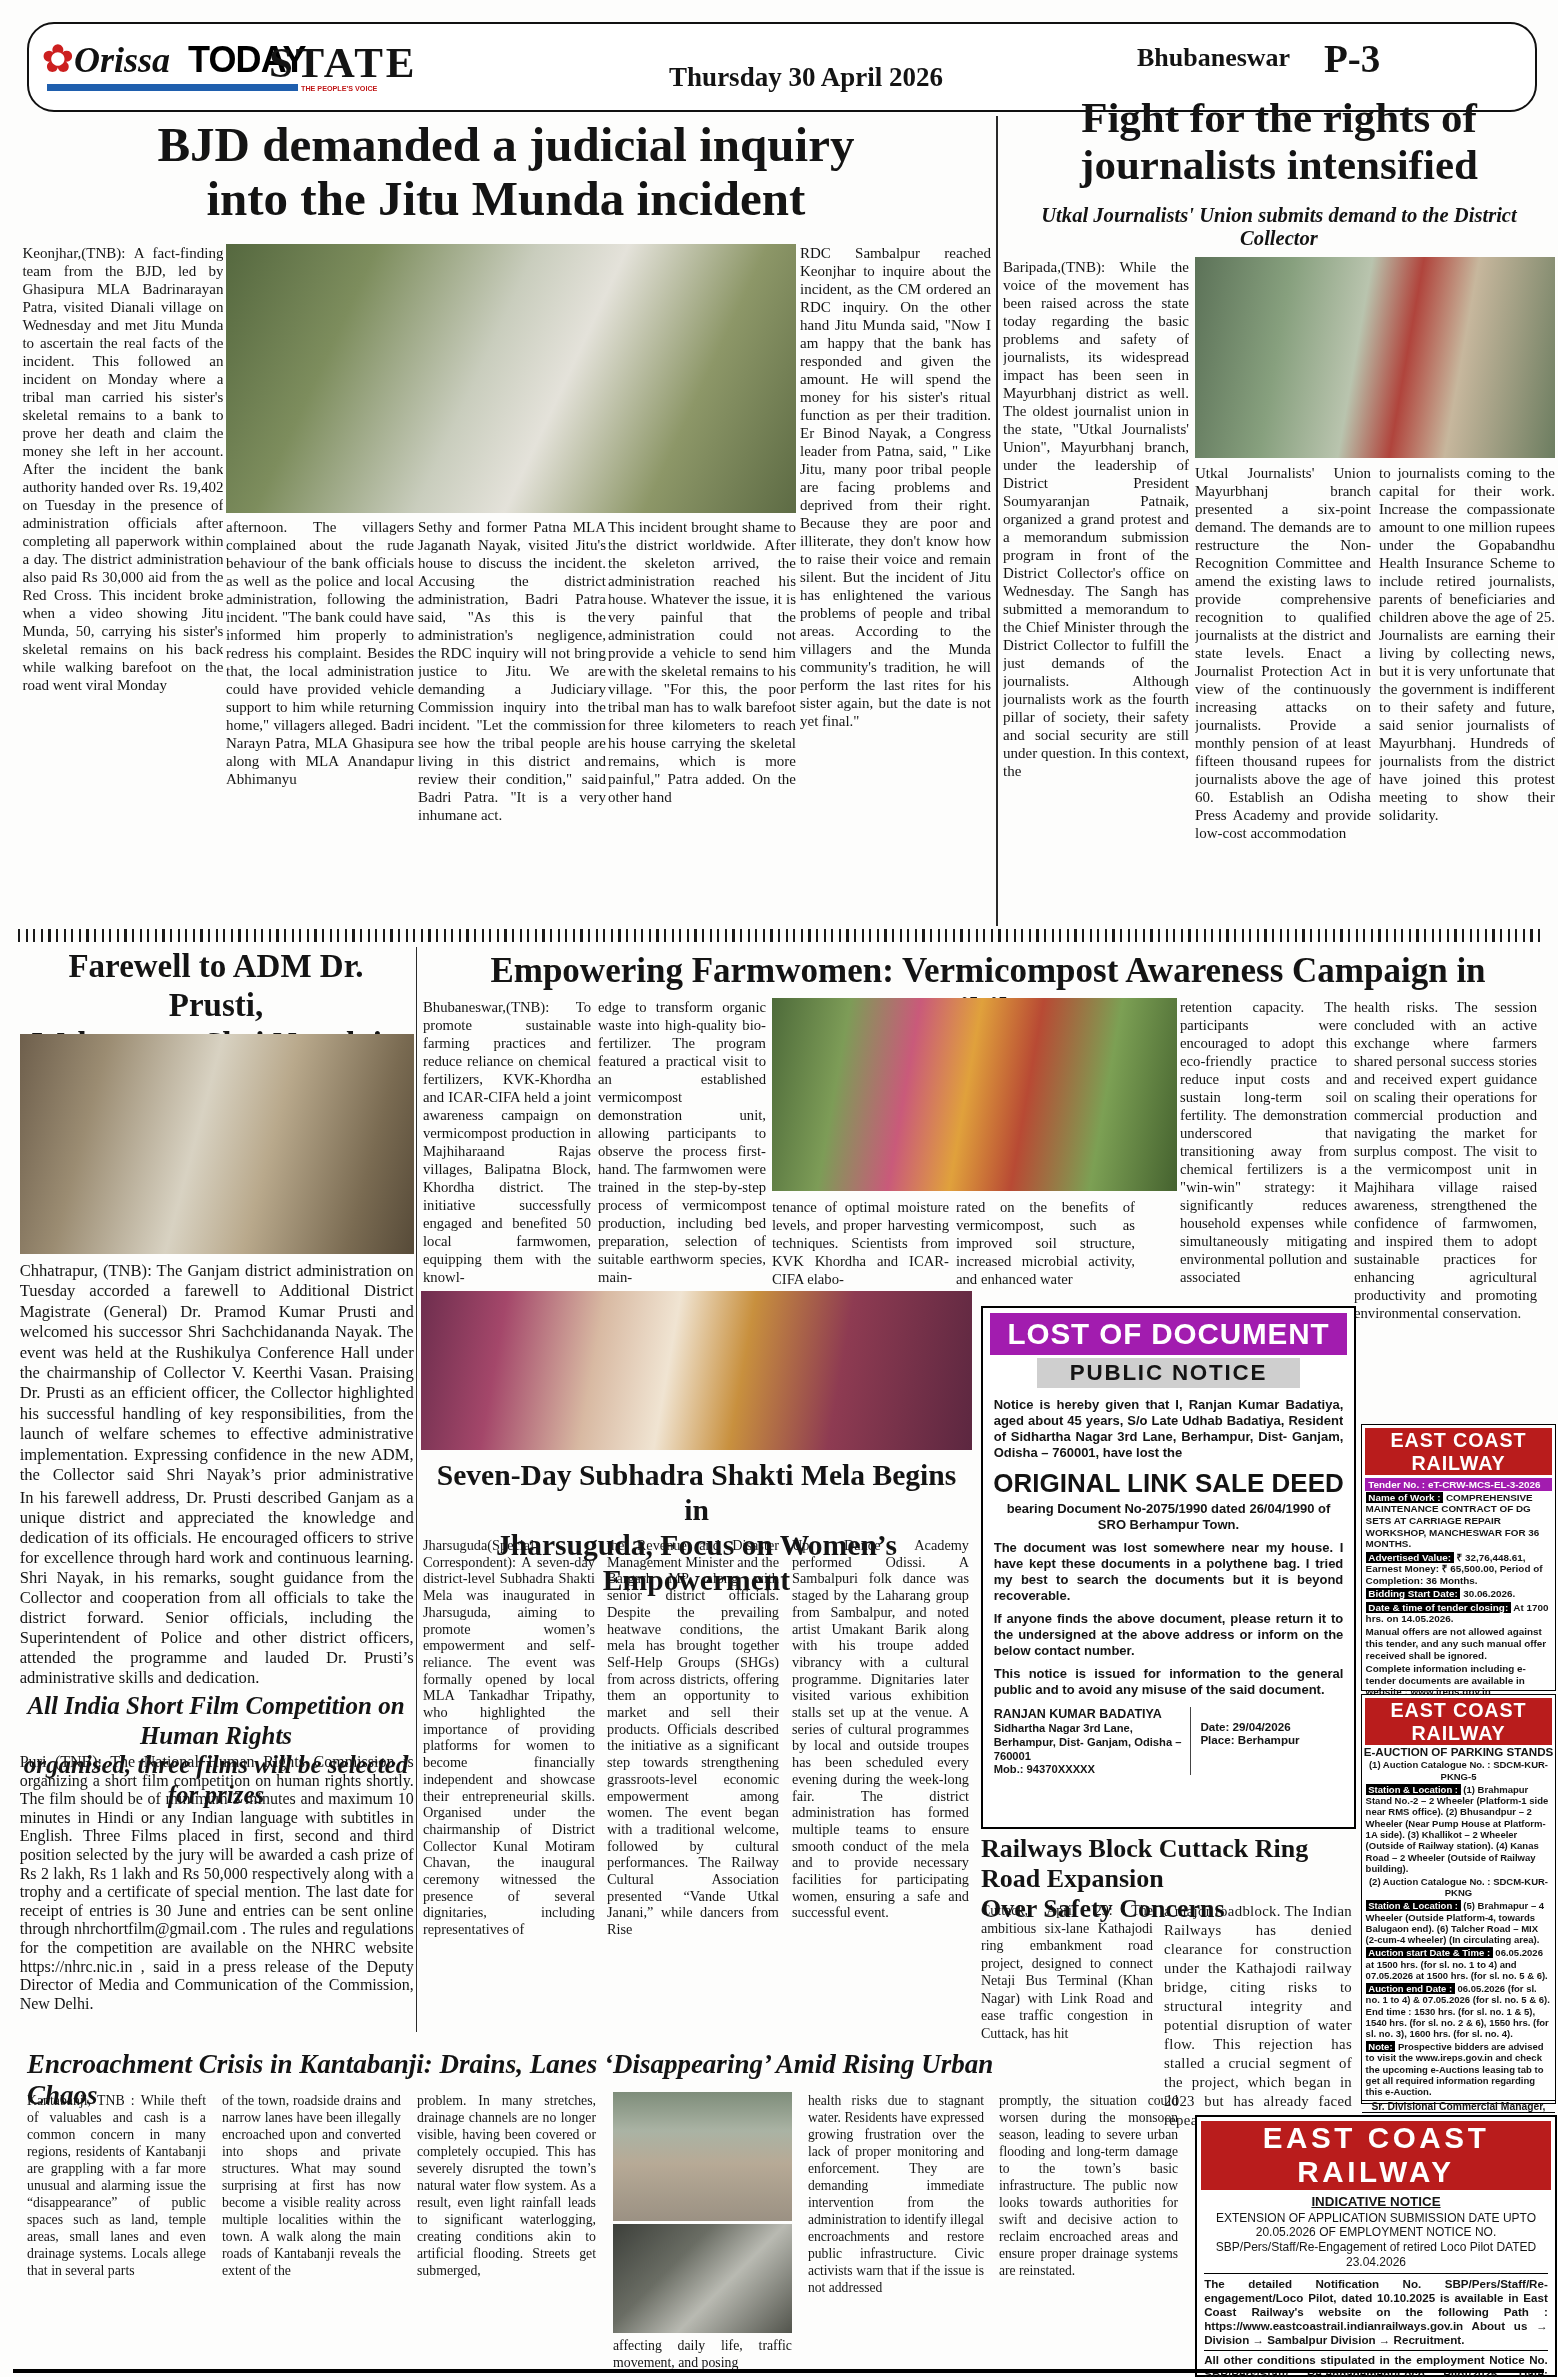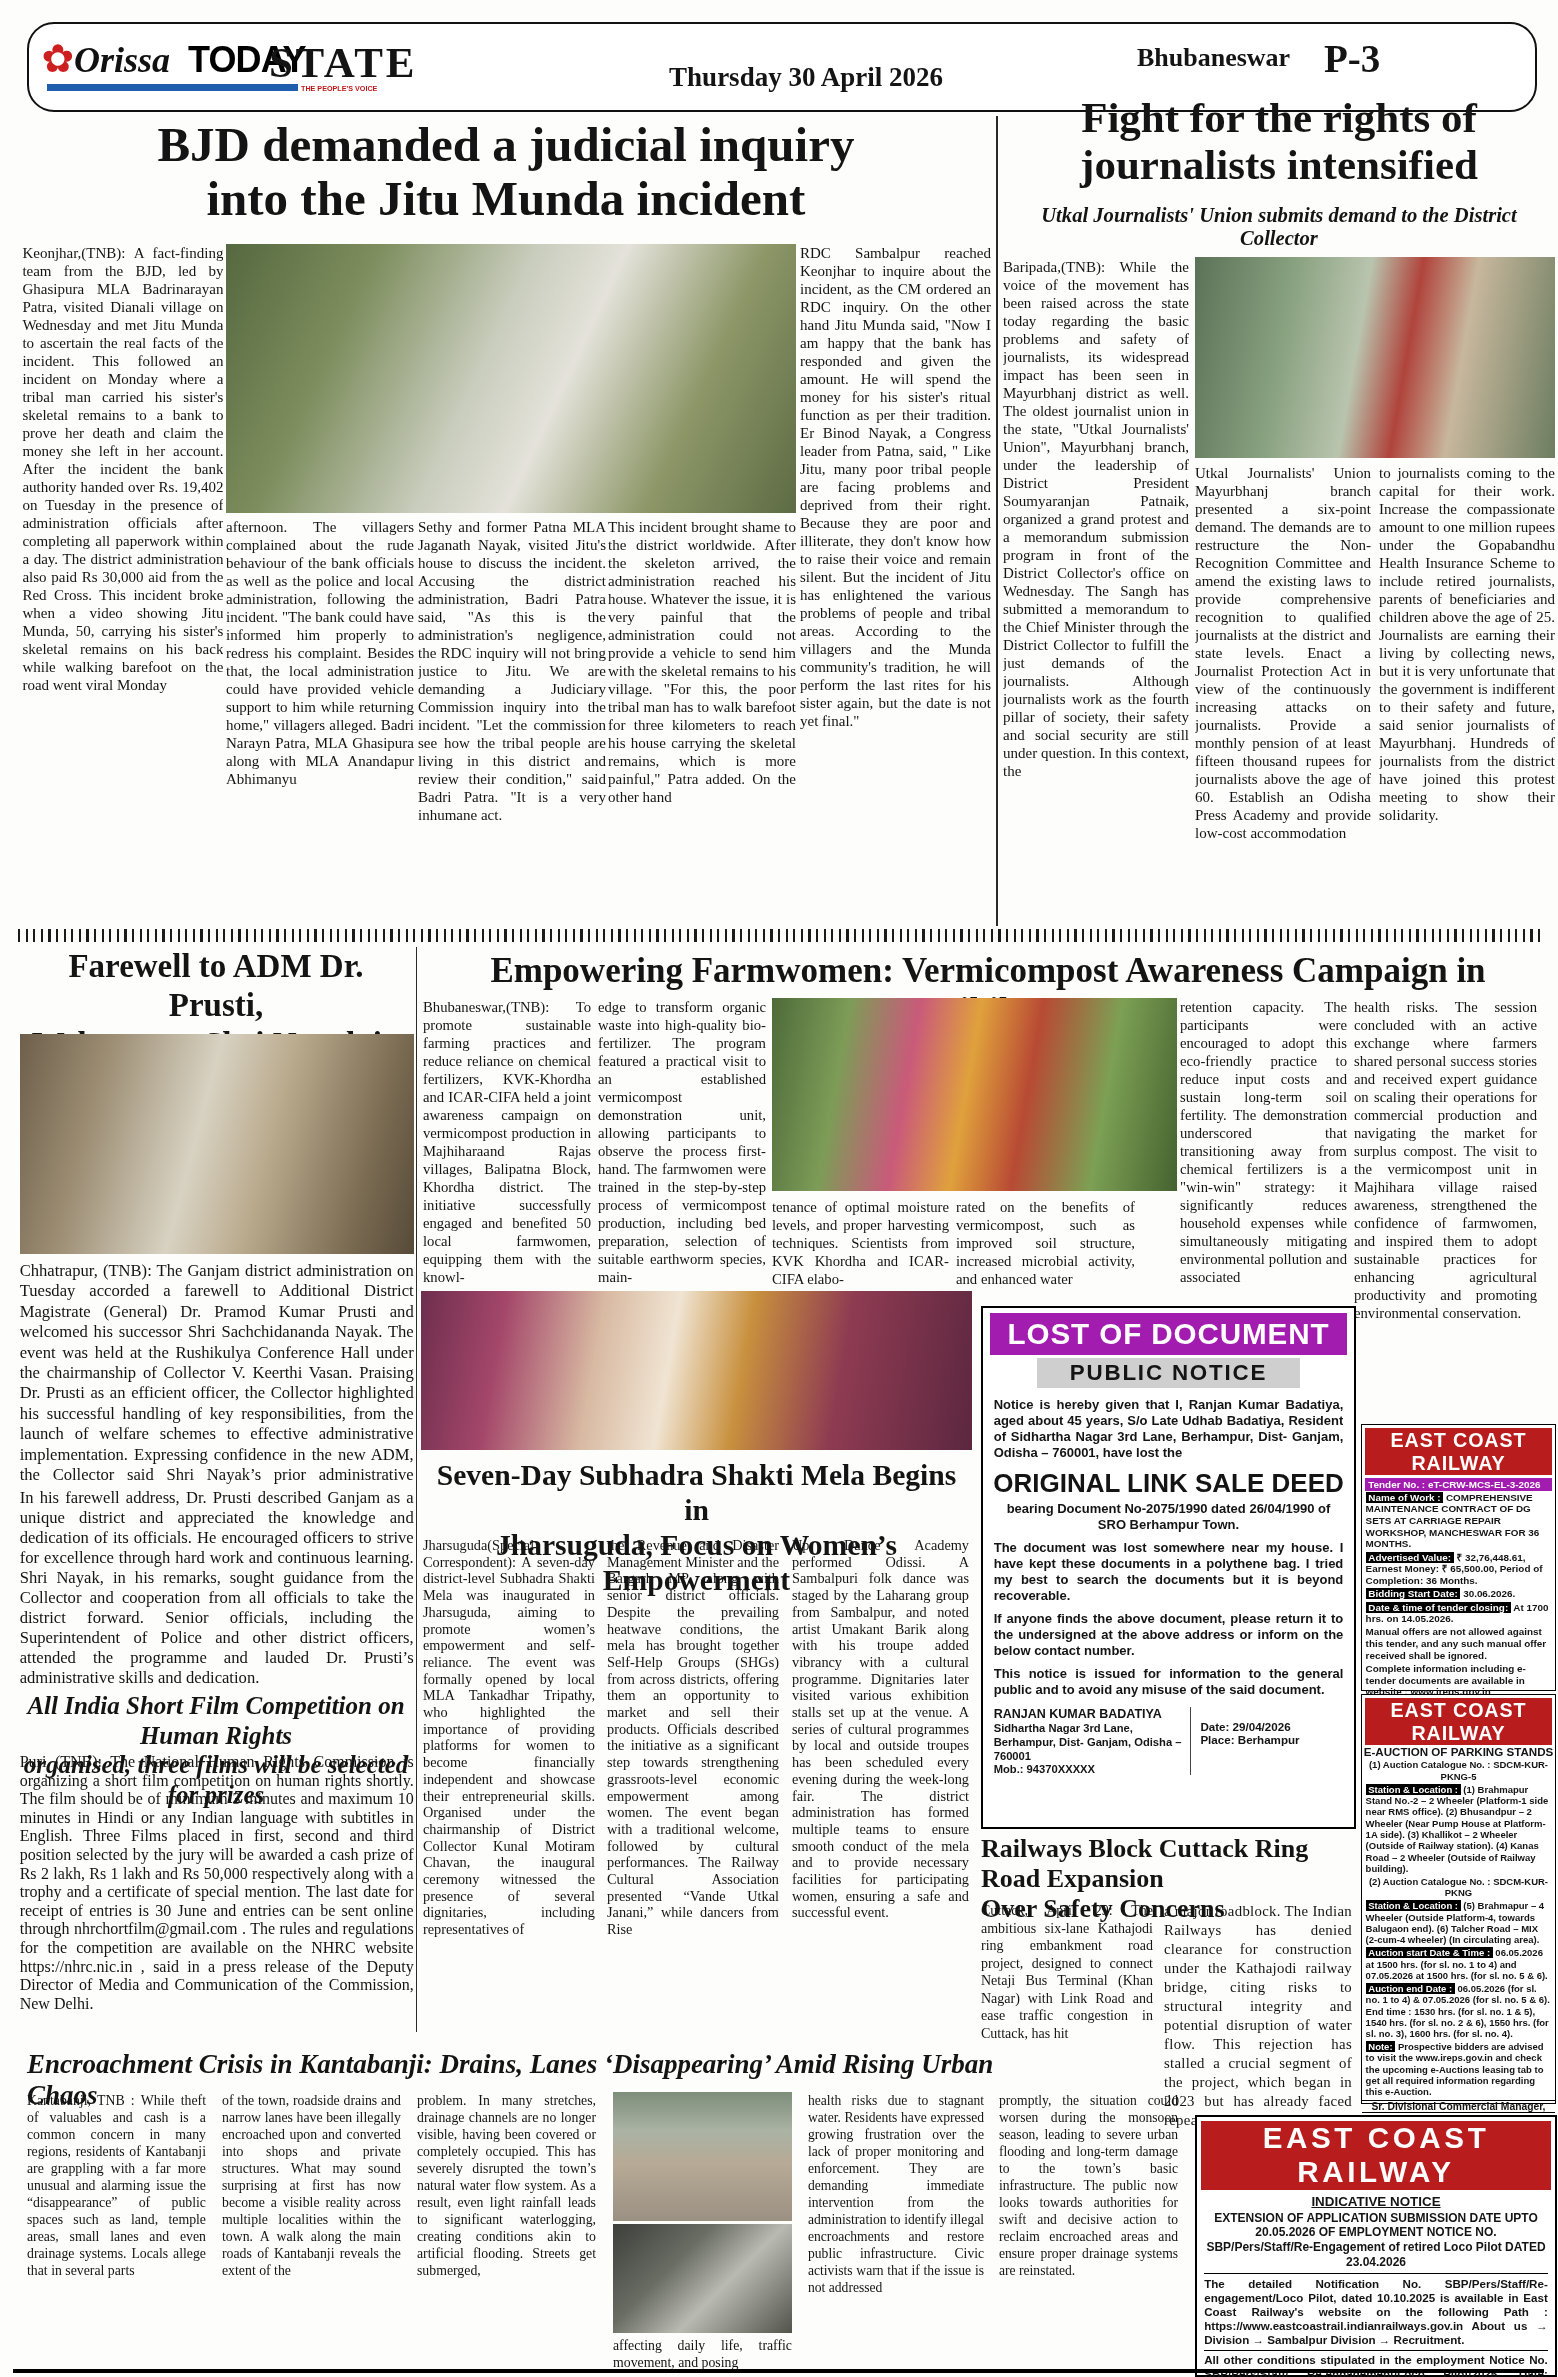--- a/index.html
+++ b/index.html
@@ -198,21 +198,21 @@
     <div class="center" style="font-weight:bold;font-size:10.3px;border-top:1.8px solid #000;margin-top:1.8px;">Sr. Divisional Commercial Manager,</div>
     <div class="adfoot" style="font-size:9.9px;">
       <span>PR-89/R/26-27</span>
       <span>Khurda Road</span>
     </div>
   </div>
 
   <div class="abs adbox" style="left:1195px;top:2115px;width:358px;height:258px;border-width:2.7px;">
     <div class="adtitle" style="font-size:29.6px;margin:3.6px;padding:0.9px 0;letter-spacing:3.6px;">EAST COAST RAILWAY</div>
     <div class="center" style="font-size:13.4px;font-weight:900;text-decoration:underline;">INDICATIVE NOTICE</div>
-    <div class="center" style="font-size:12px;line-height:14.7px;font-weight:700;margin:1.8px 7.2px 0 7.2px;">EXTENSION OF APPLICATION SUBMISSION DATE UPTO 20.05.2026 OF EMPLOYMENT NOTICE NO. SBP/Pers/Staff/Re-Engagement of retired Loco Pilot  DATED 23.04.2026</div>
+    <div class="center" style="font-size:12px;line-height:14.7px;font-weight:400;margin:1.8px 7.2px 0 7.2px;">EXTENSION OF APPLICATION SUBMISSION DATE UPTO 20.05.2026 OF EMPLOYMENT NOTICE NO. SBP/Pers/Staff/Re-Engagement of retired Loco Pilot  DATED 23.04.2026</div>
     <div class="jt" style="font-size:11.6px;line-height:14px;font-weight:bold;margin:3.6px 7.2px 0 7.2px;border-top:1.8px solid #000;padding-top:2.7px;">The detailed Notification No. SBP/Pers/Staff/Re-engagement/Loco Pilot, dated 10.10.2025 is available in East Coast Railway's website on the following Path : https://www.eastcoastrail.indianrailways.gov.in About us → Division → Sambalpur Division → Recruitment.</div>
     <div class="jt" style="font-size:11.6px;line-height:14px;font-weight:bold;margin:2.7px 7.2px 0 7.2px;border-top:1.8px solid #000;padding-top:2.7px;">All other conditions stipulated in the employment Notice No. SBP/Pers/Staff/ Re-engagement/Loco Pilot/2025, Date: 10.10.2025 will remain unchanged.</div>
 
   </div>
 
   <div class="abs serifbold" style="left:27px;top:2049px;width:1003px;font-size:27px;font-style:italic;">Encroachment Crisis in Kantabanji: Drains, Lanes ‘Disappearing’ Amid Rising Urban Chaos</div>
 
   <div class="abs jt" style="left:27px;top:2092px;width:179px;height:274px;font-size:13.8px;line-height:17px;">Kantabanji, TNB : While theft of valuables and cash is a common concern in many regions, residents of Kantabanji are grappling with a far more unusual and alarming issue the “disappearance” of public spaces such as land, temple areas, small lanes and even drainage systems.  Locals allege that in several parts</div>
   <div class="abs jt" style="left:222px;top:2092px;width:179px;height:274px;font-size:13.8px;line-height:17px;">of the town, roadside drains and narrow lanes have been illegally encroached upon and converted into shops and private structures. What may sound surprising at first has now become a visible reality across multiple localities within the town.   A walk along the main roads of Kantabanji reveals the extent of the</div>
   <div class="abs jt" style="left:417px;top:2092px;width:179px;height:274px;font-size:13.8px;line-height:17px;">problem. In many stretches, drainage channels are no longer visible, having been covered or completely occupied. This has severely disrupted the town’s natural water flow system.  As a result, even light rainfall leads to significant waterlogging, creating conditions akin to artificial flooding. Streets get submerged,</div>

